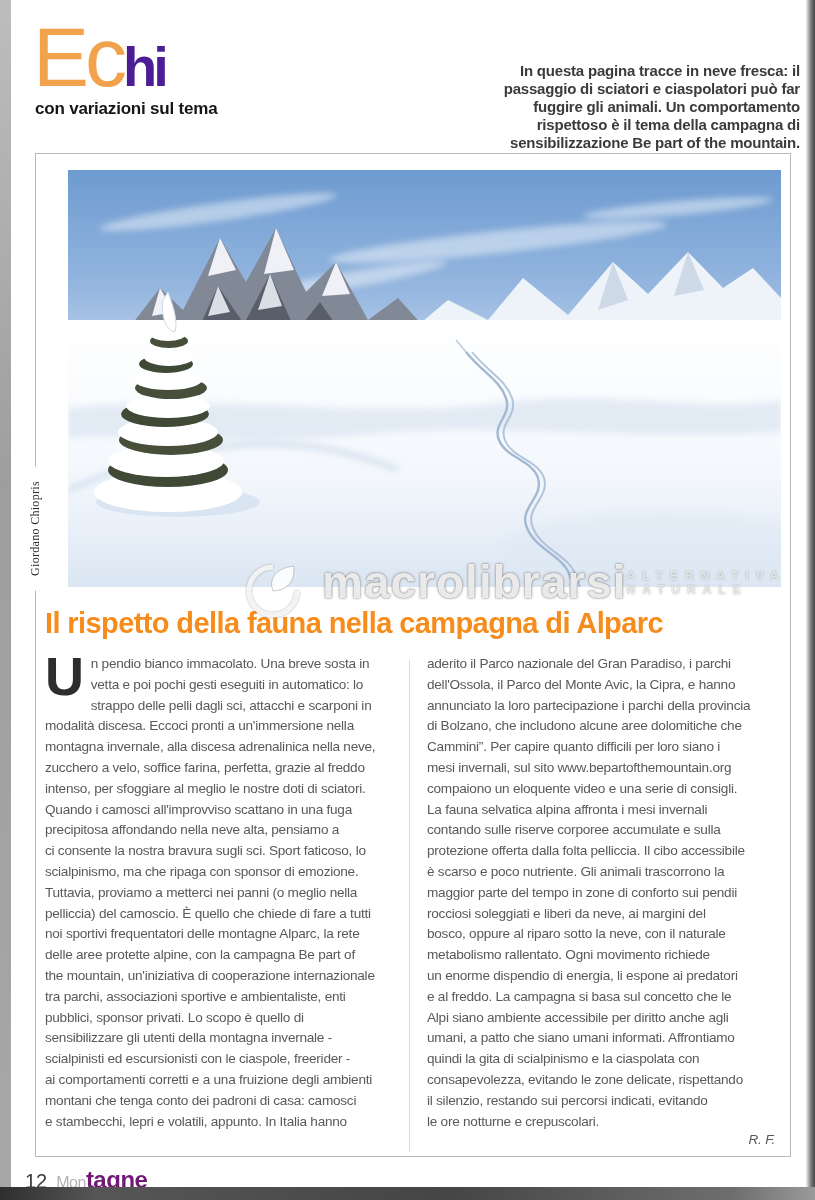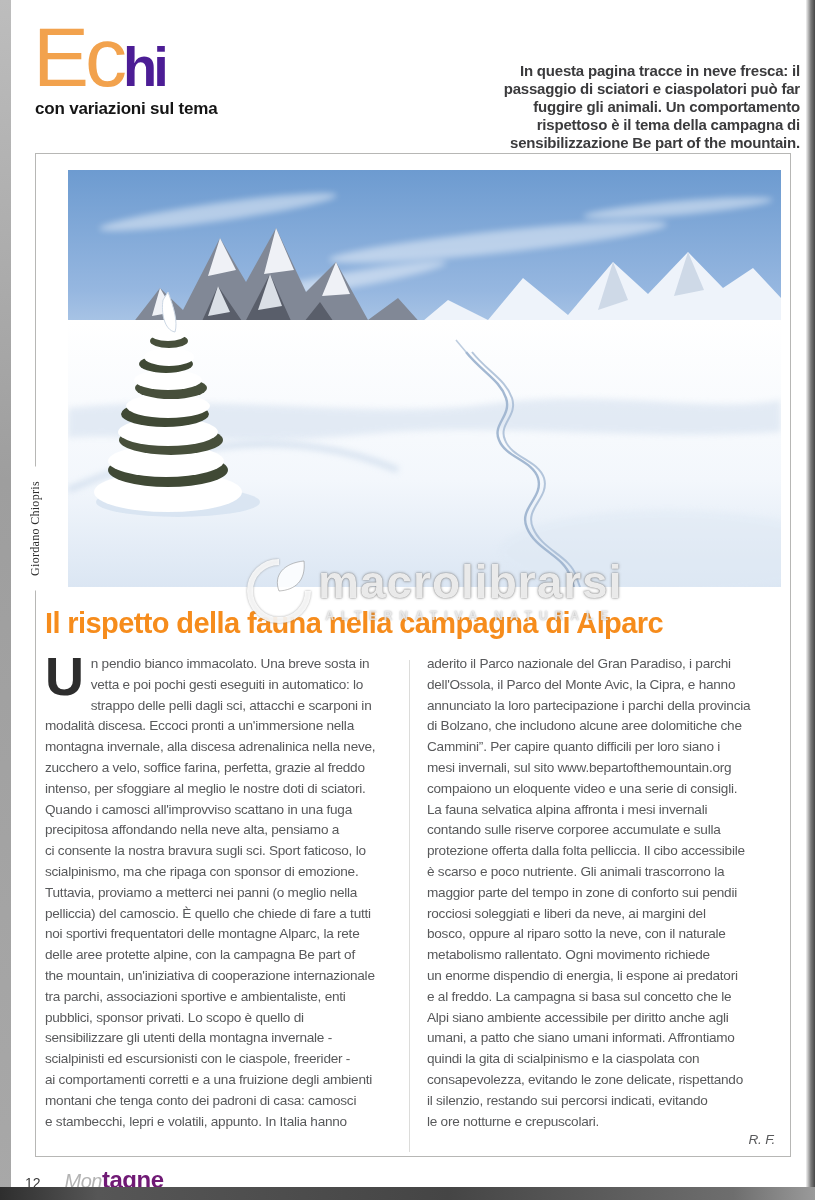--- a/index.html
+++ b/index.html
@@ -32,42 +32,42 @@
   .photo{left:68px;top:170px;width:713px;height:417px;overflow:hidden;}
   .photo svg{display:block;}
 
   
   .credit{left:-27px;top:521px;width:124px;height:15px;transform:rotate(-90deg);
           background:#fff;text-align:center;font-family:"Liberation Serif",serif;
           font-size:12px;color:#2b2b2b;line-height:15px;letter-spacing:0.3px;z-index:3;}
 
   
   .watermark{left:244px;top:556px;z-index:6;pointer-events:none;display:flex;align-items:flex-start;}
-  .wm-text{display:flex;flex-direction:column;align-items:center;margin-left:4px;}
+  .wm-text{display:flex;align-items:center;margin-left:20px;}
   .wm-brand{font-size:46px;font-weight:700;letter-spacing:1px;color:rgba(255,255,255,0.85);
             text-shadow:0 0 3px rgba(110,110,110,0.75),0 0 1px rgba(110,110,110,0.9);line-height:52px;}
   .wm-sub{font-size:12px;font-weight:700;letter-spacing:7px;color:rgba(240,240,240,0.8);
           text-shadow:0 0 2px rgba(130,130,130,0.7);margin-top:1px;}
 
   
   .headline{left:45px;top:606px;width:740px;font-size:29px;font-weight:700;color:#f68c1c;
             letter-spacing:-0.6px;line-height:34px;z-index:4;}
   .col{top:654px;font-size:13.6px;color:#58595b;letter-spacing:-0.25px;}
   .col .line{white-space:nowrap;height:20.8px;line-height:20.8px;}
   .col-left{left:45px;width:366px;}
   .col-right{left:427px;width:358px;}
   .col-divider{left:409px;top:660px;width:1px;height:492px;background:#dcdcda;}
   .dropcap{float:left;font-size:54px;line-height:42px;height:42px;font-weight:700;
            color:#2d2d2d;margin:1px 7px 0 0;}
   .signature{position:absolute;right:10px;top:478px;font-style:italic;color:#58595b;}
 
   
   .footer{left:25px;top:1166px;height:22px;display:flex;align-items:baseline;z-index:15;}
-  .page-num{font-size:14px;color:#3a3a3a;margin-right:24px;}
-  .mag-light{font-size:20px;color:#b3b3b3;font-weight:400;letter-spacing:-0.5px;font-style:italic;}
+  .page-num{font-size:20px;color:#3a3a3a;margin-right:9px;}
+  .mag-light{font-size:16px;color:#b3b3b3;font-weight:400;letter-spacing:-0.5px;}
   .mag-bold{font-size:24px;color:#701a75;font-weight:700;letter-spacing:-0.5px;}
 </style>
 </head>
 <body>
 
 <div class="abs scan-left"></div>
 <div class="abs scan-right"></div>
 <div class="abs scan-bottom"></div>
 
 <div class="abs masthead"><span class="logo-light">Ec</span><span class="logo-bold">hi</span></div>

